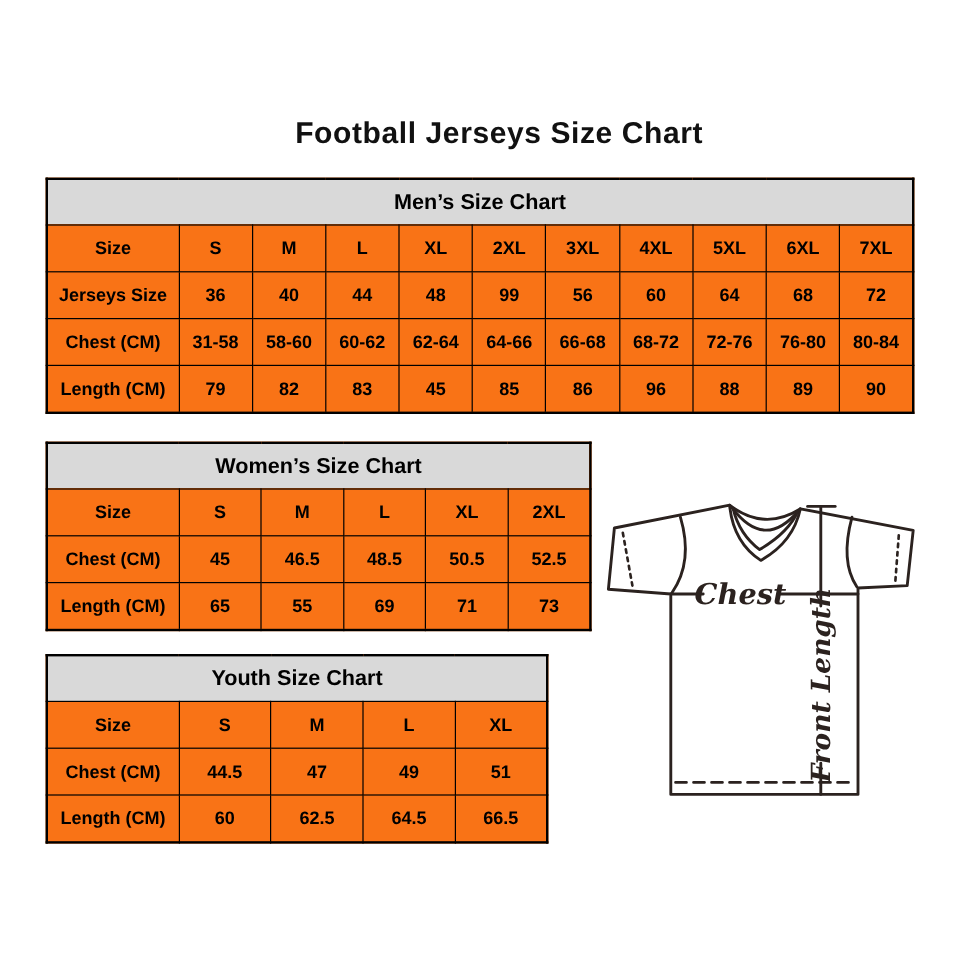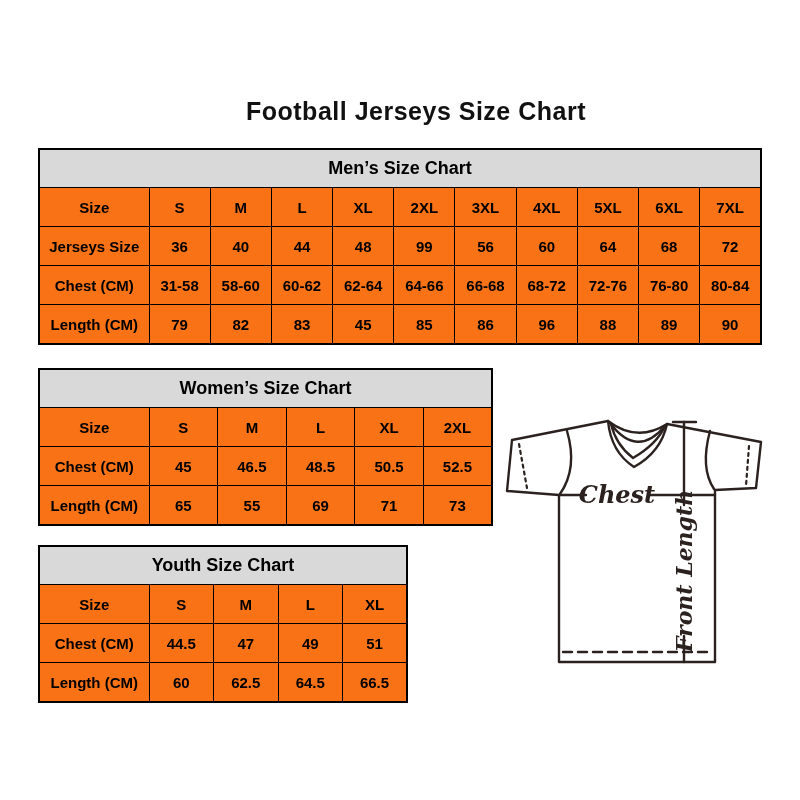--- a/index.html
+++ b/index.html
@@ -39,21 +39,21 @@
     overflow: hidden;
     white-space: nowrap;
   }
   table.size-table td.table-head {
     background: #d9d9d9;
     font-size: 18px;
     height: 37px;
   }
   table.mens   { left: 38px; top: 148px; width: 724px; }
   table.womens { left: 38px; top: 368px; width: 455px; }
-  table.youth  { left: 38px; top: 545px; width: 370px; }
+  table.youth  { left: 38px; top: 545px; width: 419px; }
   .jersey-svg { position: absolute; left: 498px; top: 402px; }
 </style>
 </head>
 <body>
 
 <div class="page-title">Football Jerseys Size Chart</div>
 
 <table class="size-table mens">
   <colgroup>
     <col style="width:110px">

